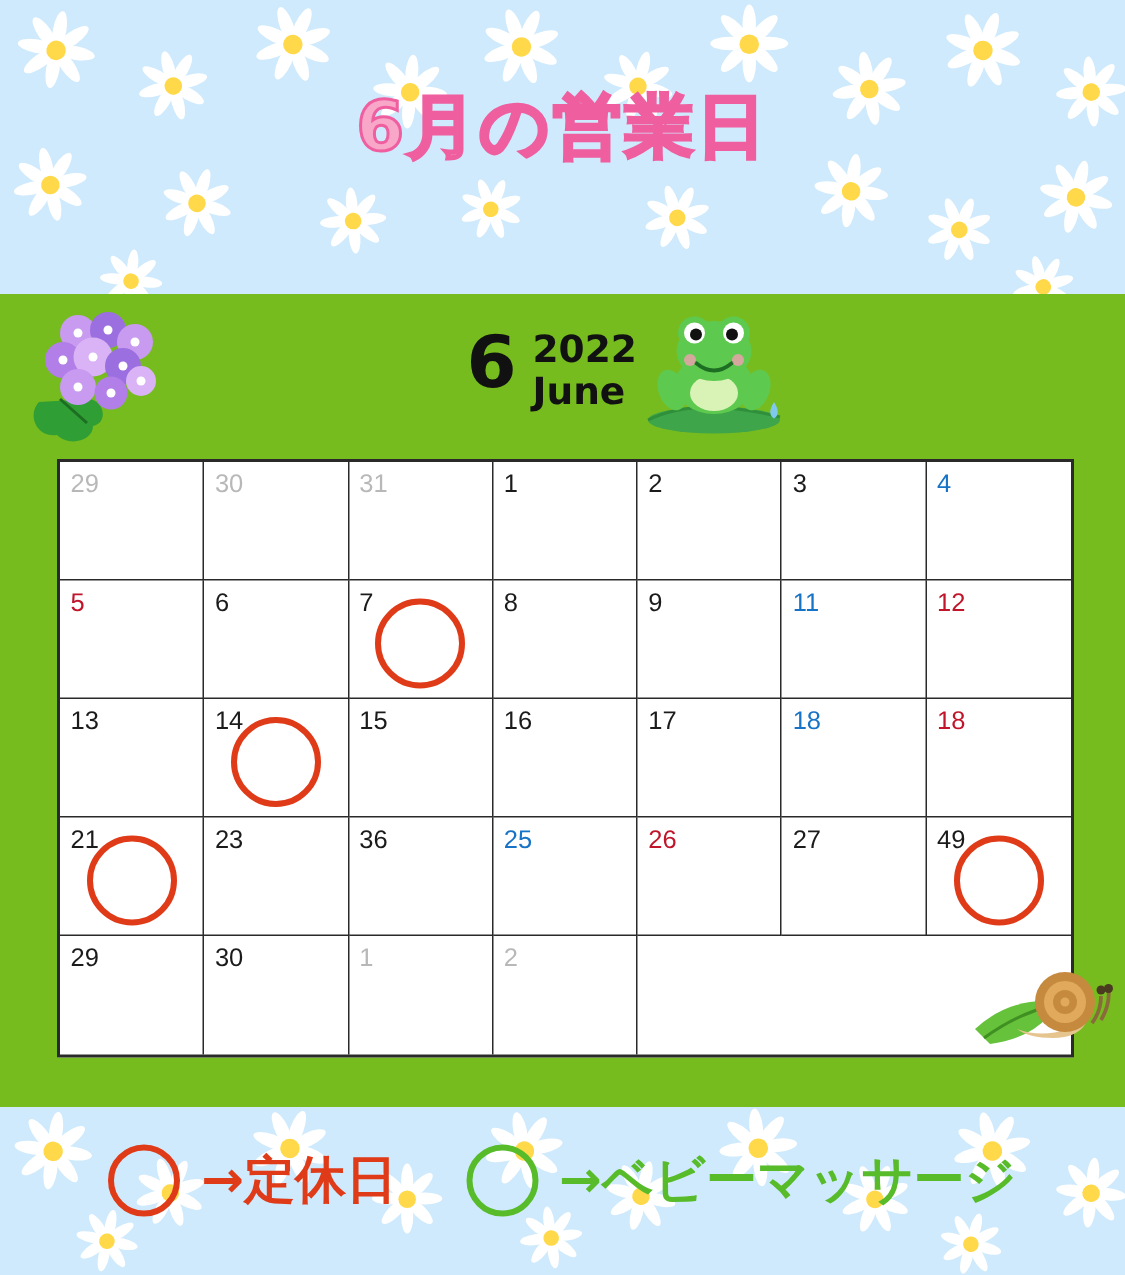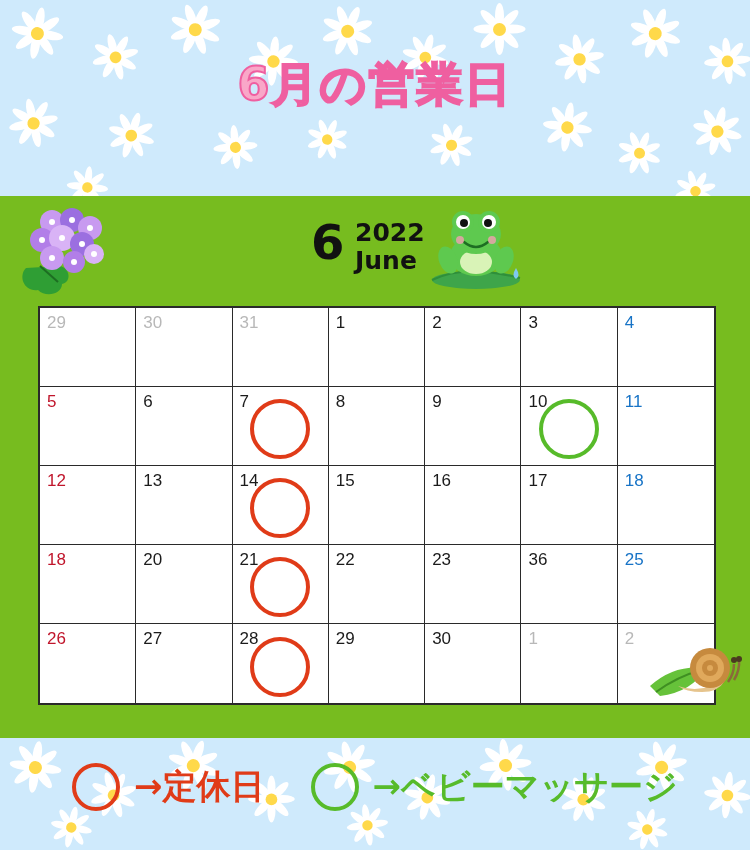--- a/index.html
+++ b/index.html
@@ -439,24 +439,20 @@
           <span class="num">7</span>
           <span class="ring"></span>
         </div>
         <div class="cell">
           <span class="num">8</span>
         </div>
         <div class="cell">
           <span class="num">9</span>
         </div>
         <div class="cell">
-          <span class="num">10</span>
-          <span class="ring green"></span>
-        </div>
-        <div class="cell">
           <span class="num sat">11</span>
         </div>
         <div class="cell">
           <span class="num sun">12</span>
         </div>
         <div class="cell">
           <span class="num">13</span>
         </div>
         <div class="cell">
           <span class="num">14</span>
@@ -471,46 +467,40 @@
         <div class="cell">
           <span class="num">17</span>
         </div>
         <div class="cell">
           <span class="num sat">18</span>
         </div>
         <div class="cell">
           <span class="num sun">18</span>
         </div>
         <div class="cell">
-          <span class="num">20</span>
-        </div>
-        <div class="cell">
           <span class="num">21</span>
           <span class="ring"></span>
         </div>
         <div class="cell">
-          <span class="num">22</span>
-        </div>
-        <div class="cell">
           <span class="num">23</span>
         </div>
         <div class="cell">
           <span class="num">36</span>
         </div>
         <div class="cell">
           <span class="num sat">25</span>
         </div>
         <div class="cell">
           <span class="num sun">26</span>
         </div>
         <div class="cell">
           <span class="num">27</span>
         </div>
         <div class="cell">
-          <span class="num">28</span>
+          <span class="num">49</span>
           <span class="ring"></span>
         </div>
         <div class="cell">
           <span class="num">29</span>
         </div>
         <div class="cell">
           <span class="num">30</span>
         </div>
         <div class="cell">
           <span class="num out">1</span>

